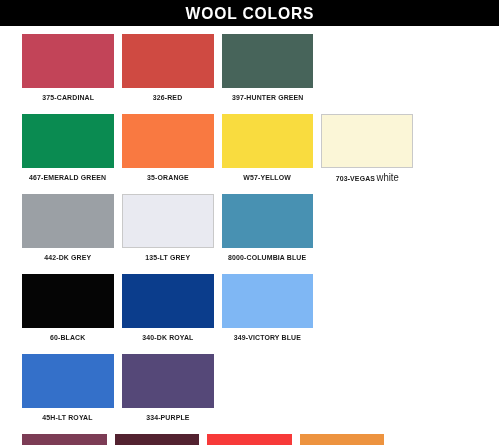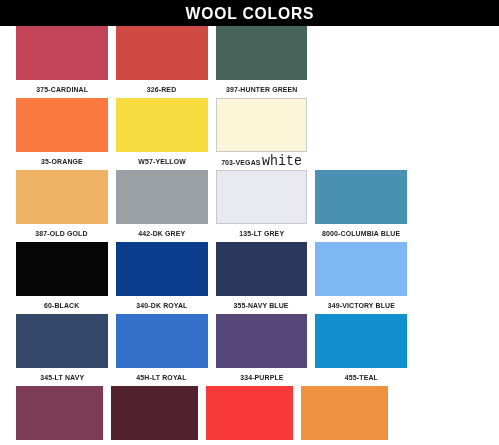--- a/index.html
+++ b/index.html
@@ -49,21 +49,22 @@
     position: absolute;
     left: 0;
     top: 26px;
     width: 499px;
   }
   .swatch-row {
     display: flex;
     width: 499px;
     height: 72px;
     box-sizing: border-box;
-    padding: 0 12px;
+    padding: 0 18px;
+    margin-top: 8px;
   }
   .swatch-cell {
     width: 99.8px;
     box-sizing: border-box;
     padding: 0 4px;
     display: flex;
     flex-direction: column;
     align-items: center;
   }
   .swatch-chip {
@@ -81,22 +82,22 @@
     font-weight: bold;
     color: #1a1a1a;
     letter-spacing: 0.15px;
     transform: scaleX(0.95);
     white-space: nowrap;
     line-height: 13px;
     text-align: center;
   }
   
   .label-alt {
-    font-family: Liberation Mono, monospace;
-    font-size: 14px;
+    font-family: Liberation Sans, sans-serif;
+    font-size: 10px;
     font-weight: normal;
     letter-spacing: 0;
     transform: none;
     display: inline-block;
     margin-left: 1.5px;
   }
 </style>
 </head>
 <body>
 
@@ -116,38 +117,38 @@
           <div class="swatch-chip" style="background: rgb(207, 74, 66);"></div>
           <div class="swatch-label">326-RED</div>
         </div>
         <div class="swatch-cell">
           <div class="swatch-chip" style="background: rgb(71, 100, 90);"></div>
           <div class="swatch-label">397-HUNTER GREEN</div>
         </div>
       </div>
       <div class="swatch-row">
         <div class="swatch-cell">
+          <div class="swatch-chip" style="background: rgb(10, 139, 81);"></div>
+          <div class="swatch-label">467-EMERALD GREEN</div>
+        </div>
+        <div class="swatch-cell">
           <div class="swatch-chip" style="background: rgb(249, 121, 65);"></div>
           <div class="swatch-label">35-ORANGE</div>
         </div>
         <div class="swatch-cell">
           <div class="swatch-chip" style="background: rgb(249, 220, 63);"></div>
           <div class="swatch-label">W57-YELLOW</div>
         </div>
         <div class="swatch-cell">
           <div class="swatch-chip has-border" style="background: rgb(251, 246, 215);"></div>
           <div class="swatch-label">703-VEGAS<span class="label-alt">white</span></div>
         </div>
       </div>
       <div class="swatch-row">
         <div class="swatch-cell">
-          <div class="swatch-chip" style="background: rgb(238, 178, 100);"></div>
-          <div class="swatch-label">387-OLD GOLD</div>
-        </div>
-        <div class="swatch-cell">
           <div class="swatch-chip" style="background: rgb(155, 160, 165);"></div>
           <div class="swatch-label">442-DK GREY</div>
         </div>
         <div class="swatch-cell">
           <div class="swatch-chip has-border" style="background: rgb(233, 234, 241);"></div>
           <div class="swatch-label">135-LT GREY</div>
         </div>
         <div class="swatch-cell">
           <div class="swatch-chip" style="background: rgb(72, 145, 178);"></div>
           <div class="swatch-label">8000-COLUMBIA BLUE</div>
@@ -156,45 +157,33 @@
       <div class="swatch-row">
         <div class="swatch-cell">
           <div class="swatch-chip" style="background: rgb(5, 5, 5);"></div>
           <div class="swatch-label">60-BLACK</div>
         </div>
         <div class="swatch-cell">
           <div class="swatch-chip" style="background: rgb(11, 61, 140);"></div>
           <div class="swatch-label">340-DK ROYAL</div>
         </div>
         <div class="swatch-cell">
-          <div class="swatch-chip" style="background: rgb(43, 58, 92);"></div>
-          <div class="swatch-label">355-NAVY BLUE</div>
-        </div>
-        <div class="swatch-cell">
           <div class="swatch-chip" style="background: rgb(127, 183, 244);"></div>
           <div class="swatch-label">349-VICTORY BLUE</div>
         </div>
       </div>
       <div class="swatch-row">
         <div class="swatch-cell">
-          <div class="swatch-chip" style="background: rgb(52, 73, 105);"></div>
-          <div class="swatch-label">345-LT NAVY</div>
-        </div>
-        <div class="swatch-cell">
           <div class="swatch-chip" style="background: rgb(52, 112, 201);"></div>
           <div class="swatch-label">45H-LT ROYAL</div>
         </div>
         <div class="swatch-cell">
           <div class="swatch-chip" style="background: rgb(85, 72, 120);"></div>
           <div class="swatch-label">334-PURPLE</div>
         </div>
-        <div class="swatch-cell">
-          <div class="swatch-chip" style="background: rgb(18, 144, 206);"></div>
-          <div class="swatch-label">455-TEAL</div>
-        </div>
       </div>
       <div class="swatch-row">
         <div class="swatch-cell">
           <div class="swatch-chip" style="background: rgb(124, 60, 85);"></div>
           <div class="swatch-label">337-MAROON</div>
         </div>
         <div class="swatch-cell">
           <div class="swatch-chip" style="background: rgb(83, 34, 48);"></div>
           <div class="swatch-label">316-WINE</div>
         </div>

